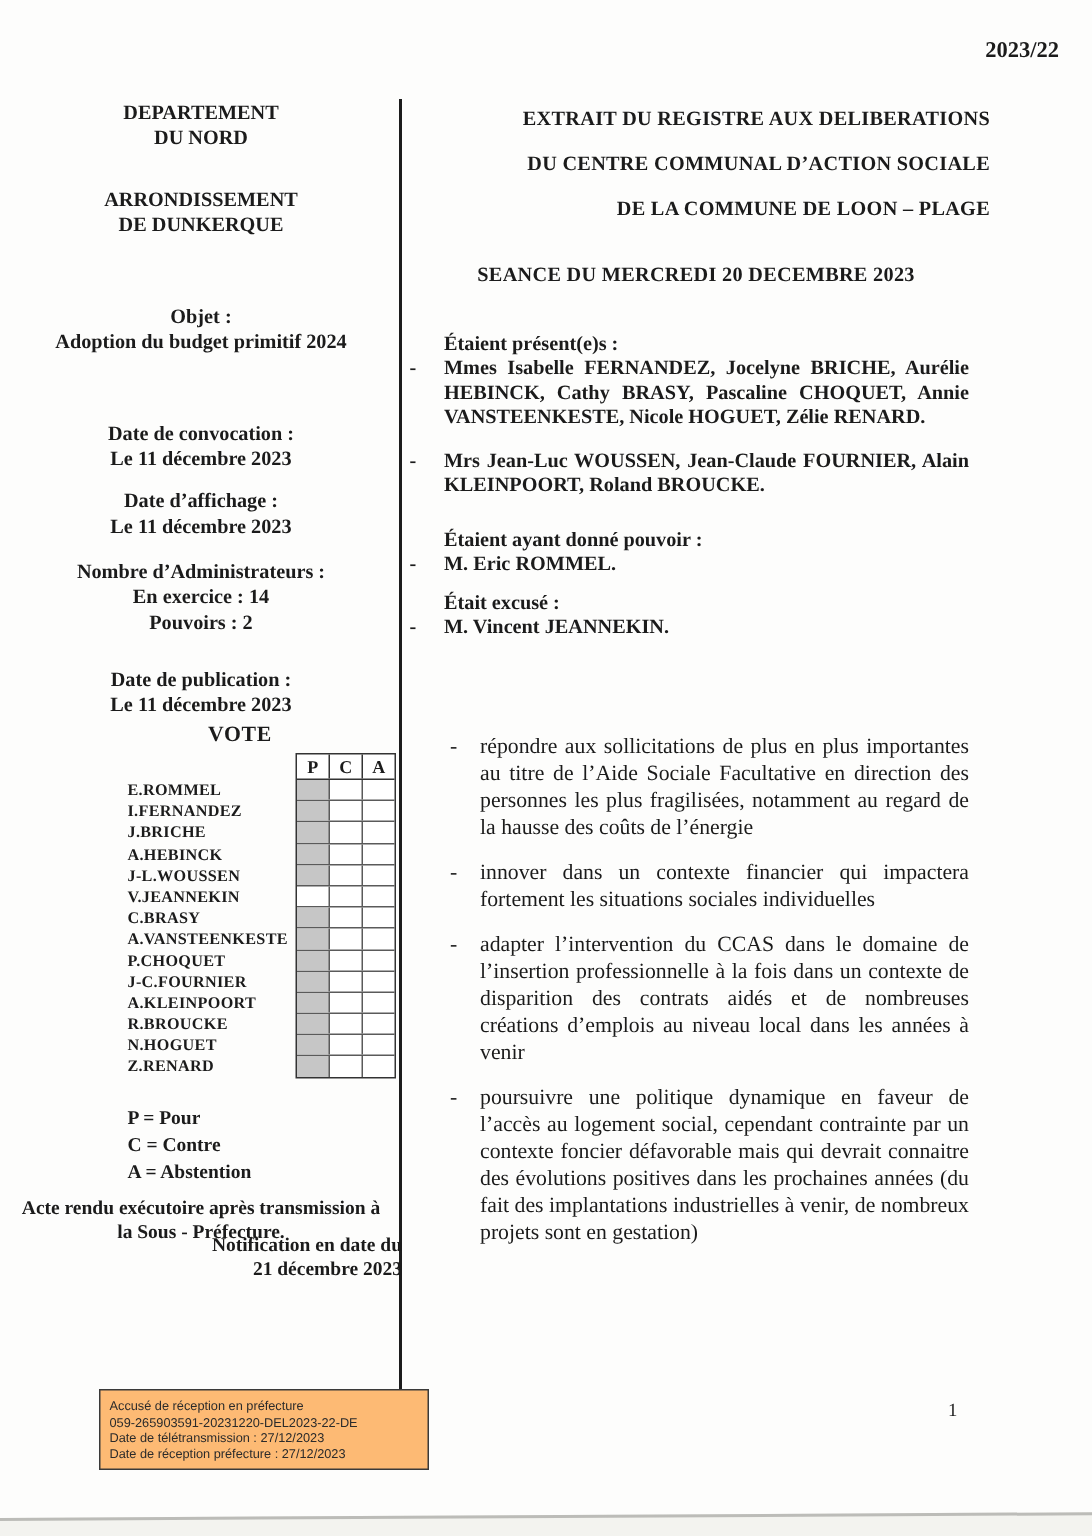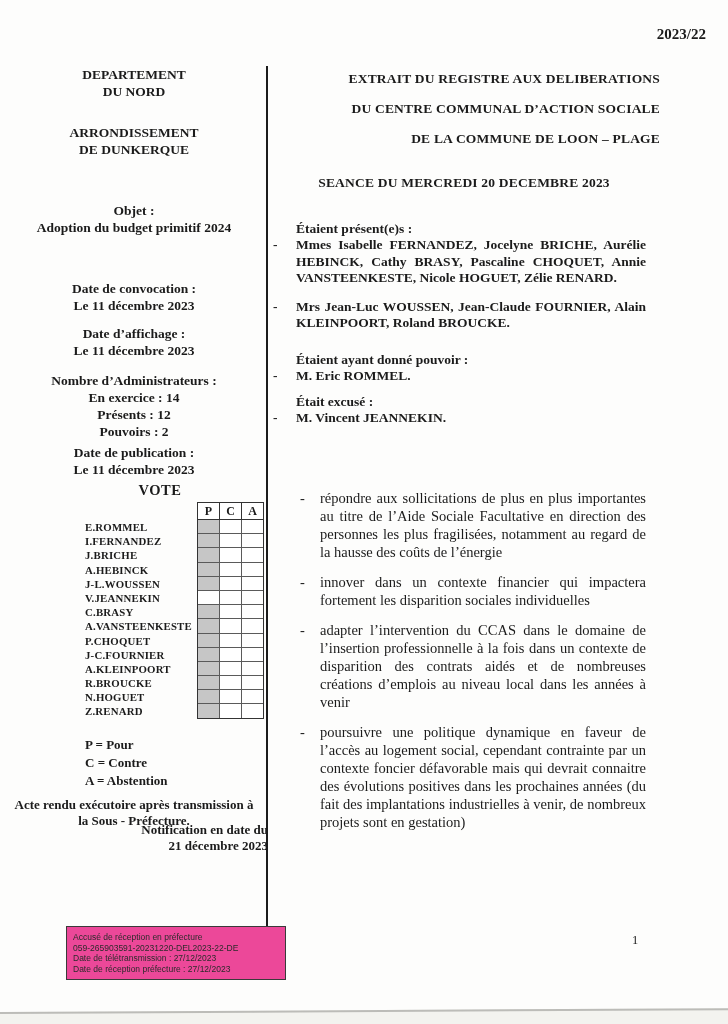--- a/index.html
+++ b/index.html
@@ -62,21 +62,21 @@
 
   .bodytext{margin-top:62px;font-size:14.5px;line-height:18px;}
   .intro{padding-left:12px;padding-right:14px;text-align:justify;}
   .bullet{position:relative;margin-top:12px;padding-left:52px;padding-right:14px;text-align:justify;}
   .bullet:first-of-type{margin-top:22px;}
   .bullet .dash{position:absolute;left:32px;}
 
   
   .stamp{
     position:absolute;left:66px;top:926px;width:206px;
-    padding:5px 6px;border:1.2px solid #3a3a3a;background:#ec4899;
+    padding:5px 6px;border:1.2px solid #3a3a3a;background:#fdba74;
     font-family:"Liberation Sans", sans-serif;font-size:8.5px;line-height:10.5px;color:#2b2b2b;
   }
   .pagenum{position:absolute;left:632px;top:933px;font-size:12.5px;}
   .scanline{
     position:absolute;left:-6px;top:1012px;width:740px;height:20px;
     border-top:2px solid #bcbcb8;background:#f3f3ef;
     transform:rotate(-0.3deg);transform-origin:left center;
   }
 </style>
 </head>
@@ -108,21 +108,20 @@
   </div>
 
   <div class="lblock b-affich">
     <div>Date d’affichage :</div>
     <div>Le 11 décembre 2023</div>
   </div>
 
   <div class="lblock b-admins">
     <div>Nombre d’Administrateurs :</div>
     <div>En exercice : 14</div>
-    <div>Présents : 12</div>
     <div>Pouvoirs : 2</div>
   </div>
 
   <div class="lblock b-publi">
     <div>Date de publication :</div>
     <div>Le 11 décembre 2023</div>
   </div>
 
   <div class="lblock b-votetitle">VOTE</div>
 
@@ -271,21 +270,21 @@
     </div>
 
     <div class="bodytext">
 
       <div class="bullet">
         <span class="dash">-</span>
         <span>répondre aux sollicitations de plus en plus importantes au titre de l’Aide Sociale Facultative en direction des personnes les plus fragilisées, notamment au regard de la hausse des coûts de l’énergie</span>
       </div>
       <div class="bullet">
         <span class="dash">-</span>
-        <span>innover dans un contexte financier qui impactera fortement les disparition sociales individuelles</span>
+        <span>innover dans un contexte financier qui impactera fortement les situations sociales individuelles</span>
       </div>
       <div class="bullet">
         <span class="dash">-</span>
         <span>adapter l’intervention du CCAS dans le domaine de l’insertion professionnelle à la fois dans un contexte de disparition des contrats aidés et de nombreuses créations d’emplois au niveau local dans les années à venir</span>
       </div>
       <div class="bullet">
         <span class="dash">-</span>
         <span>poursuivre une politique dynamique en faveur de l’accès au logement social, cependant contrainte par un contexte foncier défavorable mais qui devrait connaitre des évolutions positives dans les prochaines années (du fait des implantations industrielles à venir, de nombreux projets sont en gestation)</span>
       </div>
     </div>

